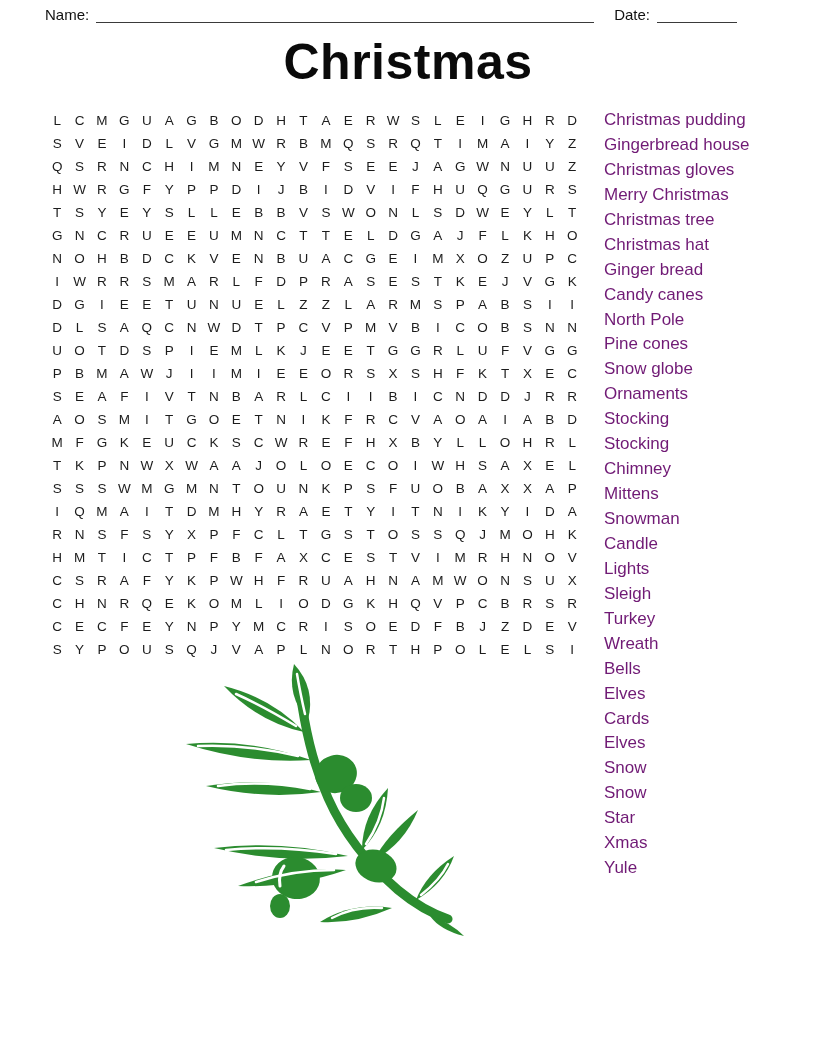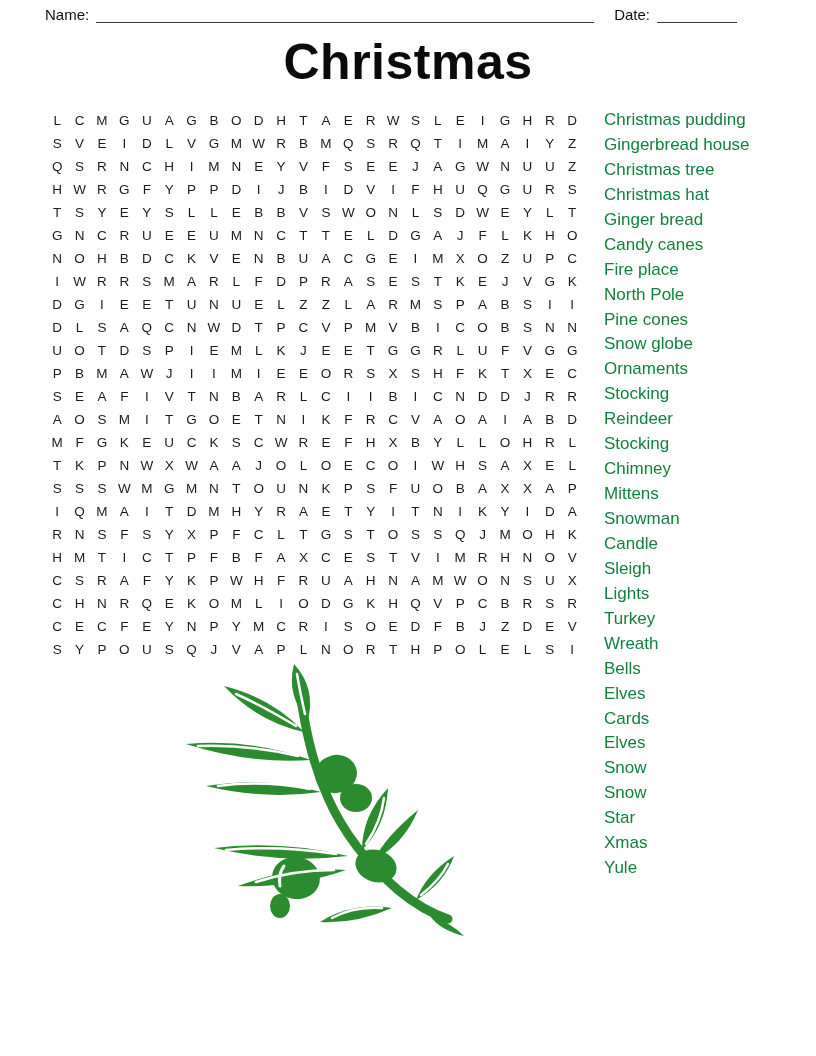--- a/index.html
+++ b/index.html
@@ -22,21 +22,21 @@
   .grid{
     position:absolute;left:46px;top:109px;
     display:grid;grid-template-columns:repeat(24,22.4px);grid-auto-rows:23px;
   }
   .cell{
     display:flex;align-items:center;justify-content:center;
     font-size:13.5px;font-weight:500;color:#1c1c1c;
   }
   .words{
     position:absolute;left:604px;top:108px;width:205px;
-    font-size:17px;line-height:24.93px;color:#15803d;
+    font-size:17px;line-height:24.93px;color:#701a75;
   }
   .branch{position:absolute;left:178px;top:658px;}
 </style>
 </head>
 <body>
 
 <div class="header">
   <span>Name:</span>
   <span class="blank-line name-line"></span>
   <span>Date:</span>
@@ -620,38 +620,38 @@
     <span class="cell">L</span>
     <span class="cell">E</span>
     <span class="cell">L</span>
     <span class="cell">S</span>
     <span class="cell">I</span>
   </div>
 
 <div class="words">
     <div class="word">Christmas pudding</div>
     <div class="word">Gingerbread house</div>
+    <div class="word">Christmas gloves</div>
+    <div class="word">Merry Christmas</div>
     <div class="word">Christmas tree</div>
     <div class="word">Christmas hat</div>
     <div class="word">Ginger bread</div>
     <div class="word">Candy canes</div>
-    <div class="word">Fire place</div>
     <div class="word">North Pole</div>
     <div class="word">Pine cones</div>
     <div class="word">Snow globe</div>
     <div class="word">Ornaments</div>
     <div class="word">Stocking</div>
-    <div class="word">Reindeer</div>
     <div class="word">Stocking</div>
     <div class="word">Chimney</div>
     <div class="word">Mittens</div>
     <div class="word">Snowman</div>
     <div class="word">Candle</div>
+    <div class="word">Lights</div>
     <div class="word">Sleigh</div>
-    <div class="word">Lights</div>
     <div class="word">Turkey</div>
     <div class="word">Wreath</div>
     <div class="word">Bells</div>
     <div class="word">Elves</div>
     <div class="word">Cards</div>
     <div class="word">Elves</div>
     <div class="word">Snow</div>
     <div class="word">Snow</div>
     <div class="word">Star</div>
     <div class="word">Xmas</div>

